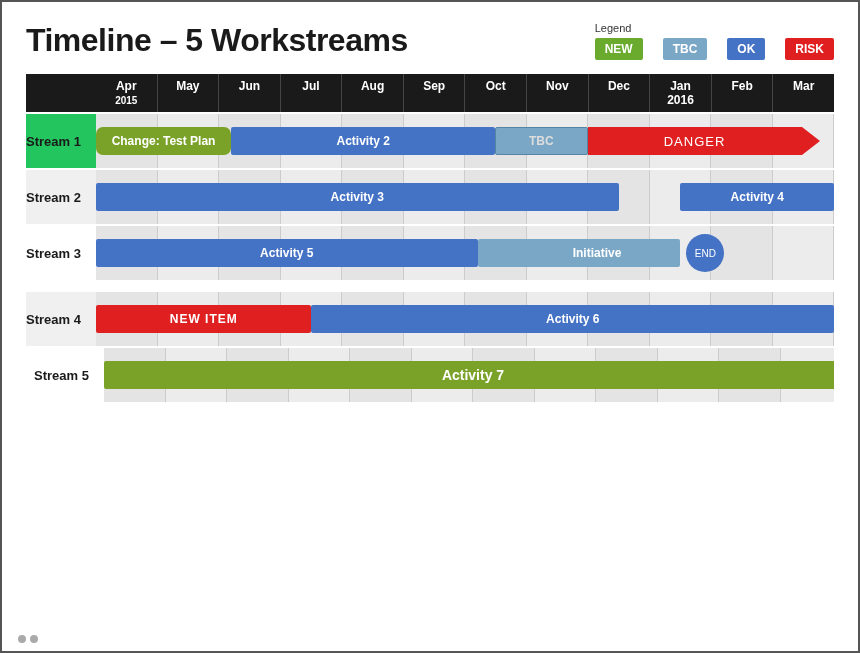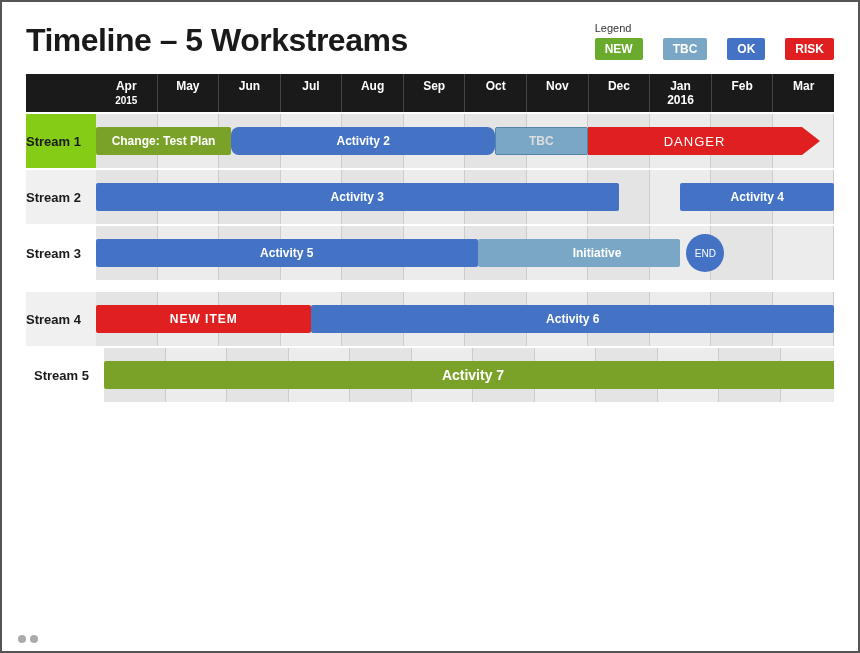--- a/index.html
+++ b/index.html
@@ -233,41 +233,41 @@
       <div class="month-header">Aug</div>
       <div class="month-header">Sep</div>
       <div class="month-header">Oct</div>
       <div class="month-header">Nov</div>
       <div class="month-header">Dec</div>
       <div class="month-header">Jan<br><span style="font-size:12px">2016</span></div>
       <div class="month-header">Feb</div>
       <div class="month-header">Mar</div>
     </div>
 
-    <div class="stream-row" style="background:#84cc16; margin-top:2px;">
+    <div class="stream-row" style="background:#22c55e; margin-top:2px;">
       <div class="stream-label">Stream 1</div>
       <div class="stream-cells" id="s1">
         <div class="cell"></div>
         <div class="cell"></div>
         <div class="cell"></div>
         <div class="cell"></div>
         <div class="cell"></div>
         <div class="cell"></div>
         <div class="cell"></div>
         <div class="cell"></div>
         <div class="cell"></div>
         <div class="cell"></div>
         <div class="cell"></div>
         <div class="cell"></div>
 
         <div class="bars-layer">
 
-          <div class="bar bar-green" style="left:0%; width:18.3%;">Change: Test Plan</div>
-
-          <div class="bar bar-blue" style="left:18.3%; width:35.8%;border-radius:8px;">Activity 2</div>
+          <div class="bar bar-green" style="left:0%; width:18.3%;border-radius:7px;">Change: Test Plan</div>
+
+          <div class="bar bar-blue" style="left:18.3%; width:35.8%;">Activity 2</div>
 
           <div class="bar bar-tbc" style="left:54.1%; width:12.5%; color:#ddd;">TBC</div>
 
           <div class="danger-bar" style="left:66.6%; width:29%; font-size:13px; font-weight:400; letter-spacing:1px;">DANGER</div>
           <div class="danger-arrow" style="left:95.6%;"></div>
         </div>
       </div>
     </div>
 
     <div class="stream-row" style="background:#f0f0f0; margin-top:2px;">

